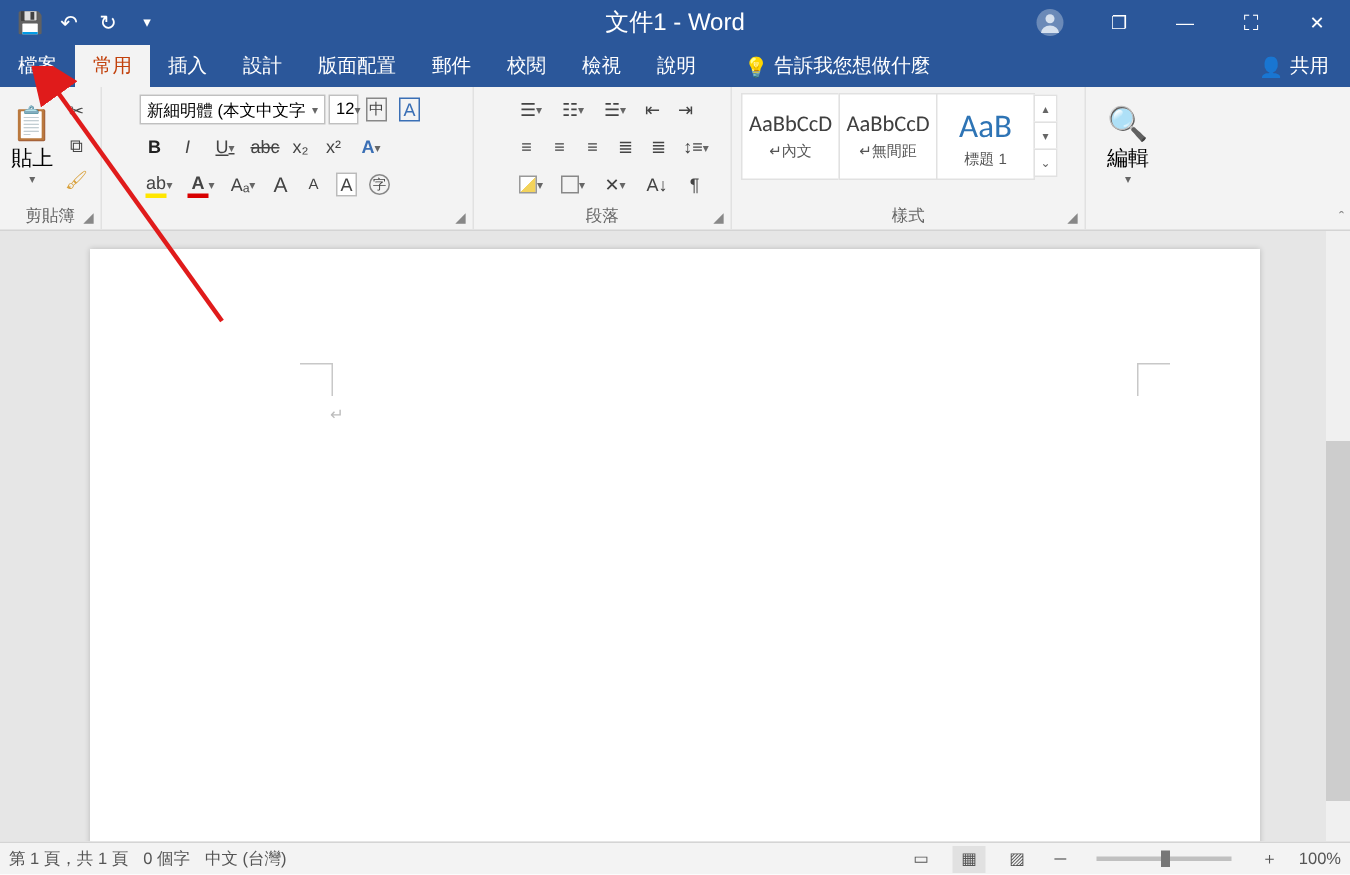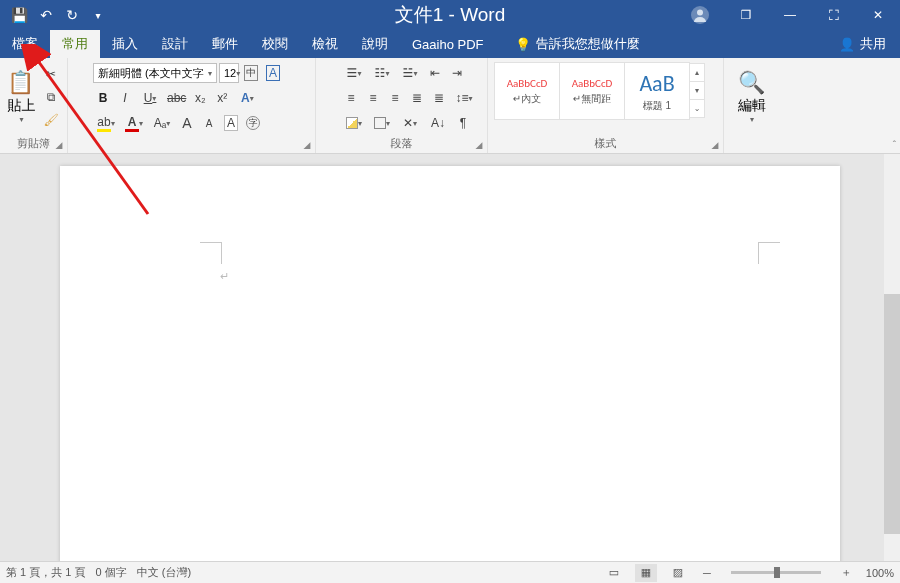--- a/index.html
+++ b/index.html
@@ -1,28 +1,28 @@
 <!DOCTYPE html>
 <html><head>
 <meta charset="utf-8">
 <style>
 * { box-sizing: border-box; margin: 0; padding: 0; font-family: "Microsoft JhengHei", "Segoe UI", sans-serif; }
 body { width: 900px; height: 583px; background: #fff; overflow: hidden; font-size: 12px; position: relative; }
 
 .titlebar { height: 30px; background: #2b579a; color: #fff; display: flex; align-items: center; position: relative; }
 .qat { display: flex; align-items: center; gap: 2px; padding-left: 8px; }
 .qat-item { width: 24px; height: 24px; display: flex; align-items: center; justify-content: center; color: #fff; font-size: 14px; }
-.title-center { position: absolute; left: 0; right: 0; text-align: center; pointer-events: none; font-size: 19px; }
+.title-center { position: absolute; left: 0; right: 0; text-align: center; pointer-events: none; font-size: 16px; }
 .title-right { margin-left: auto; display: flex; align-items: center; gap: 0; padding-right: 0; }
 .win-btn { width: 44px; height: 30px; display: flex; align-items: center; justify-content: center; font-size: 12px; }
 .user-btn { width: 32px; height: 24px; display: flex; align-items: center; justify-content: center; margin-right: 8px; }
 
 .tabbar { height: 28px; background: #2b579a; color: #fff; display: flex; align-items: stretch; font-size: 13px; }
 .tab { padding: 0 12px; display: flex; align-items: center; cursor: pointer; }
-.tab.active { background: #f3f3f3; color: #4d7c0f; }
+.tab.active { background: #f3f3f3; color: #c2410c; }
 .tell-me { display: flex; align-items: center; gap: 4px; padding: 0 12px; margin-left: 8px; }
 .share-btn { margin-left: auto; display: flex; align-items: center; gap: 4px; padding: 0 14px; }
 
 .ribbon { height: 96px; background: #f3f3f3; border-bottom: 1px solid #d4d4d4; display: flex; position: relative; }
 .group { border-right: 1px solid #e1e1e1; padding: 4px 6px 2px 6px; display: flex; flex-direction: column; position: relative; }
 .group-body { flex: 1; display: flex; align-items: flex-start; gap: 4px; }
 .group-label { text-align: center; font-size: 11px; color: #666; padding-top: 2px; position: relative; }
 .group-dialog { position: absolute; right: 2px; bottom: 2px; width: 12px; height: 12px; font-size: 9px; color: #888; display: flex; align-items: center; justify-content: center; }
 
 .big-btn { display: flex; flex-direction: column; align-items: center; justify-content: center; width: 40px; height: 70px; gap: 2px; }
@@ -33,21 +33,21 @@
 .smbtn.bold { font-weight: bold; color: #222; }
 .smbtn.und { text-decoration: underline; }
 .smbtn.strike { text-decoration: line-through; }
 .smbtn.wide { min-width: 26px; }
 .fontbox { width: 124px; height: 20px; border: 1px solid #c0c0c0; background: #fff; font-size: 11px; padding: 0 4px; display: flex; align-items: center; justify-content: space-between; }
 .sizebox { width: 20px; height: 20px; border: 1px solid #c0c0c0; background: #fff; font-size: 11px; padding: 0 4px; display: flex; align-items: center; justify-content: space-between; }
 .carrot { font-size: 8px; color: #666; }
 
 .style-gallery { display: flex; align-items: center; gap: 0; }
 .style-item { width: 66px; height: 58px; border: 1px solid #e1e1e1; background: #fff; display: flex; flex-direction: column; align-items: center; justify-content: center; gap: 2px; margin-right: -1px; }
-.style-preview { font-size: 11px; color: #ef4444; font-family: "Calibri", sans-serif; }
+.style-preview { font-size: 15px; color: #404040; font-family: "Calibri", sans-serif; }
 .style-preview.h1 { font-size: 22px; color: #2e74b5; }
 .style-lbl { font-size: 10px; color: #555; }
 .style-morecol { width: 16px; display: flex; flex-direction: column; }
 .style-more { width: 16px; height: 19px; border: 1px solid #e1e1e1; background: #fff; display: flex; align-items: center; justify-content: center; font-size: 8px; color: #666; margin-top: -1px; }
 
 .collapse-btn { position: absolute; right: 4px; bottom: 2px; font-size: 10px; color: #888; }
 
 .document-area { position: absolute; top: 154px; left: 0; right: 0; bottom: 22px; background: #e6e6e6; display: flex; justify-content: center; overflow: hidden; }
 .page { width: 780px; margin-top: 12px; background: #fff; box-shadow: 0 0 4px rgba(0,0,0,0.2); position: relative; height: 600px; }
 .margin-tl, .margin-tr { position: absolute; width: 22px; height: 22px; }
@@ -96,25 +96,25 @@
     <div class="win-btn" style="font-size:14px">⛶</div>
     <div class="win-btn">✕</div>
   </div>
 </div>
 
 <div class="tabbar">
   <div class="tab">檔案</div>
   <div class="tab active">常用</div>
   <div class="tab">插入</div>
   <div class="tab">設計</div>
+  <div class="tab">版面配置</div>
   <div class="tab">郵件</div>
   <div class="tab">校閱</div>
   <div class="tab">檢視</div>
   <div class="tab">說明</div>
-  <div class="tab">Gaaiho PDF</div>
   <div class="tell-me">
     <span>💡</span>
     <span>告訴我您想做什麼</span>
   </div>
   <div class="share-btn">
     <span>👤</span>
     <span>共用</span>
   </div>
 </div>
 

